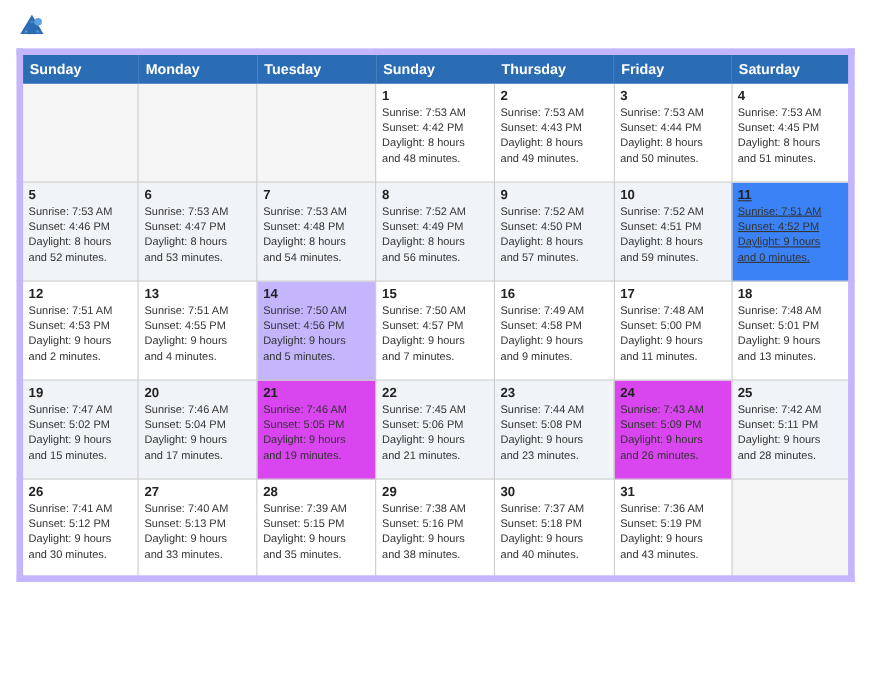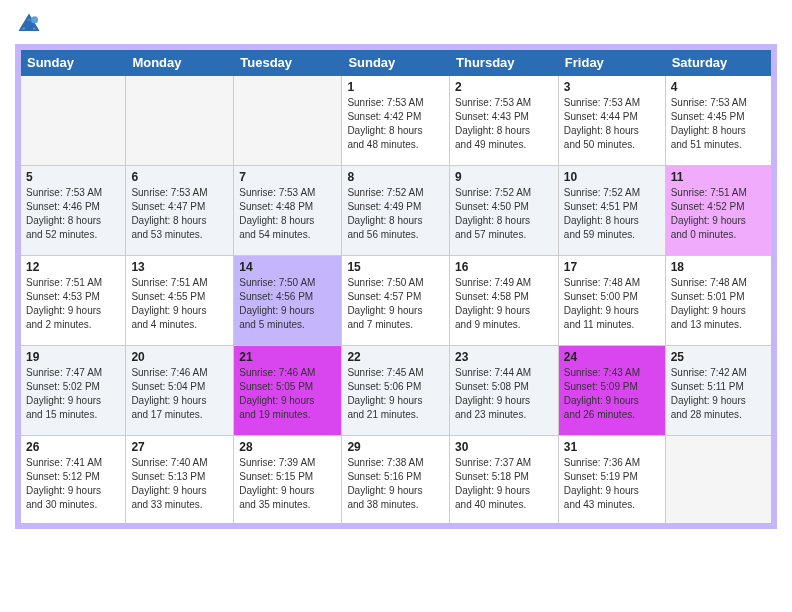--- a/index.html
+++ b/index.html
@@ -208,21 +208,21 @@
 Daylight: 8 hours
 and 57 minutes.</div>
           </td>
           <td style="background: rgb(240, 244, 248); margin-left: 36px;">
             <span class="day-num">10</span>
             <div class="day-info" style="white-space: pre-line;">Sunrise: 7:52 AM
 Sunset: 4:51 PM
 Daylight: 8 hours
 and 59 minutes.</div>
           </td>
-          <td style="background: #f0abfc;">
+          <td style="background: #3b82f6; text-decoration: underline;">
             <span class="day-num">11</span>
             <div class="day-info" style="white-space: pre-line;">Sunrise: 7:51 AM
 Sunset: 4:52 PM
 Daylight: 9 hours
 and 0 minutes.</div>
           </td>
         </tr>
         <tr>
           <td style="background: rgb(255, 255, 255);">
             <span class="day-num">12</span>

